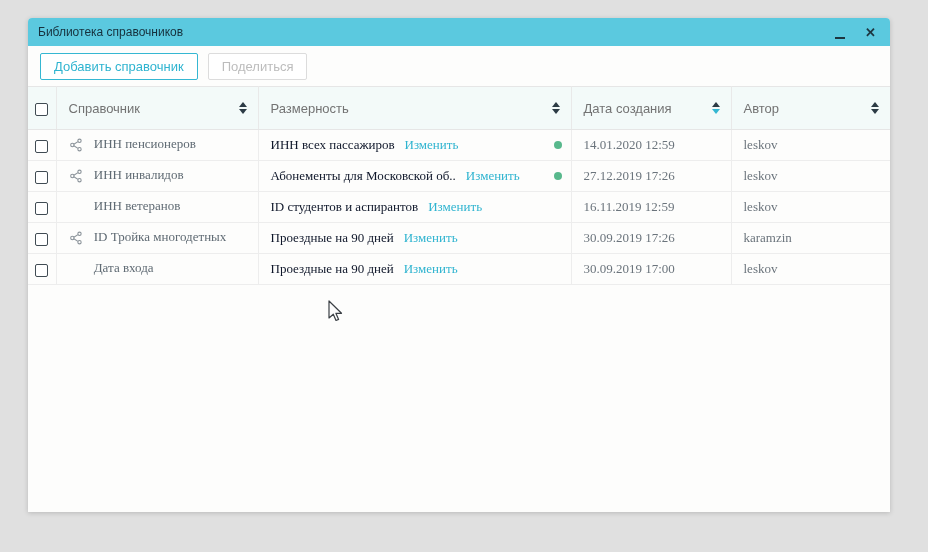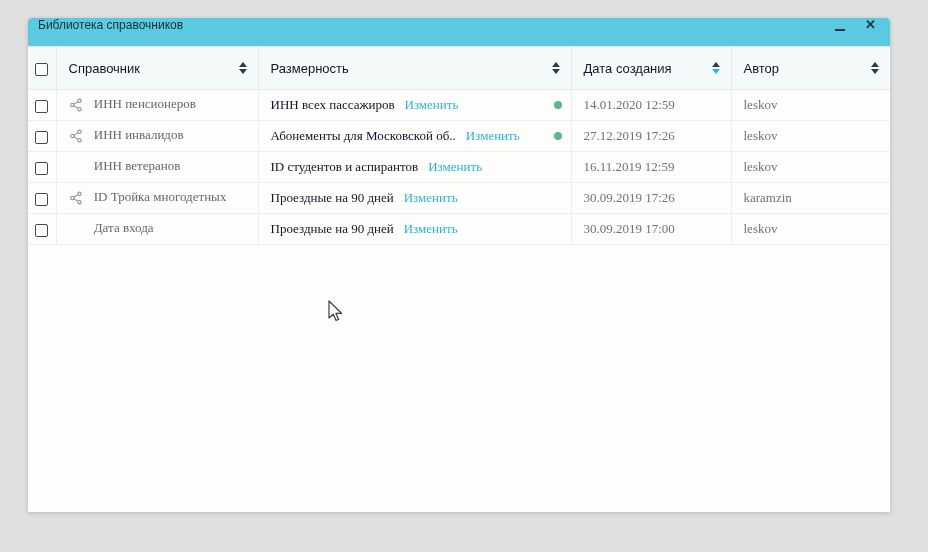--- a/index.html
+++ b/index.html
@@ -12,37 +12,37 @@
   .window {
     position:absolute; left:28px; top:18px; width:862px; height:494px;
     background:#fdfdfc; display:flex; flex-direction:column;
     border-radius:4px 4px 0 0;
     box-shadow:0 1px 5px rgba(0,0,0,0.18);
   }
   
   .titlebar {
     height:28px; flex:0 0 28px; background:#5bc9df;
     border-radius:4px 4px 0 0;
-    display:flex; align-items:flex-start; padding:0 14px 0 10px;
+    display:flex; align-items:center; padding:0 14px 0 10px;
     font-size:12px; color:#16313d;
   }
   .titlebar .win-controls { margin-left:auto; display:flex; align-items:center; gap:20px; }
   .win-btn { cursor:default; color:#1d3640; font-size:13px; line-height:1; }
   .min-glyph { display:inline-block; width:10px; height:2px; background:#1d3640; margin-bottom:-2px; }
   .close-glyph { font-size:13px; font-weight:bold; }
   
   .toolbar { flex:0 0 40px; background:#fdfdfc; display:flex; align-items:center; padding:0 12px; gap:10px; }
   .btn { font-size:13px; height:27px; padding:0 13px; background:#fff; border-radius:2px; font-family:"Liberation Sans",sans-serif; }
   .btn-add { border:1px solid #35b7d2; color:#2fb4d0; }
   .btn-share { border:1px solid #dcdcdc; color:#bcbcbc; }
   
   table { border-collapse:collapse; table-layout:fixed; width:862px; flex:0 0 auto; }
   th, td { font-weight:normal; text-align:left; overflow:hidden; white-space:nowrap; }
   thead th {
-    height:43px; background:#f3faf9; font-size:13px; color:#0f172a;
+    height:43px; background:#f3faf9; font-size:13px; color:#737373;
     border-top:1px solid #e6e6e6; border-bottom:1px solid #e6e6e6; border-right:1px solid #e9e9e9;
     position:relative; padding:0 22px 0 12px;
   }
   thead th:last-child, tbody td:last-child { border-right:none; }
   tbody td {
     height:31px; background:#fdfdfc; font-size:13px; color:#5f6a73;
     border-bottom:1px solid #ededed; border-right:1px solid #ededed;
     padding:0 10px 0 12px; position:relative;font-family:Liberation Serif, serif;
   }
   .c-check { padding:0 !important; text-align:center; }
@@ -83,20 +83,24 @@
 <div class="window">
 
   <div class="titlebar">
     <span>Библиотека справочников</span>
     <span class="win-controls">
       <span class="win-btn"><span class="min-glyph"></span></span>
       <span class="win-btn close-glyph">✕</span>
     </span>
   </div>
 
+  <div class="toolbar">
+    <button class="btn btn-add">Добавить справочник</button>
+    <button class="btn btn-share">Поделиться</button>
+  </div>
 
   <table>
     <colgroup>
       <col style="width:28px">
         <col style="width:202px">
         <col style="width:313px">
         <col style="width:160px">
         <col style="width:159px">
     </colgroup>
     <thead>

